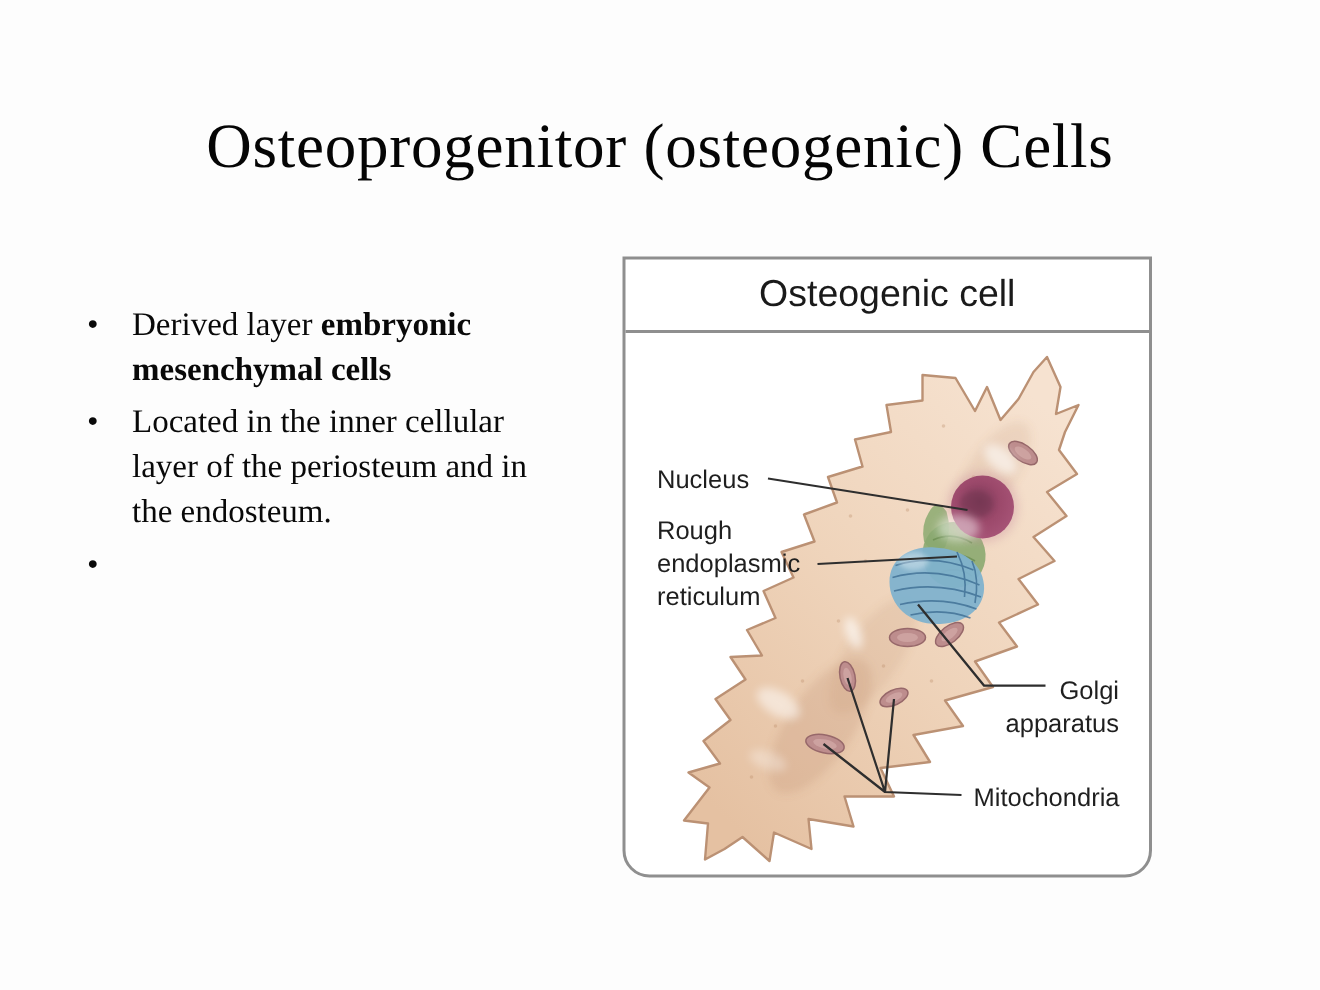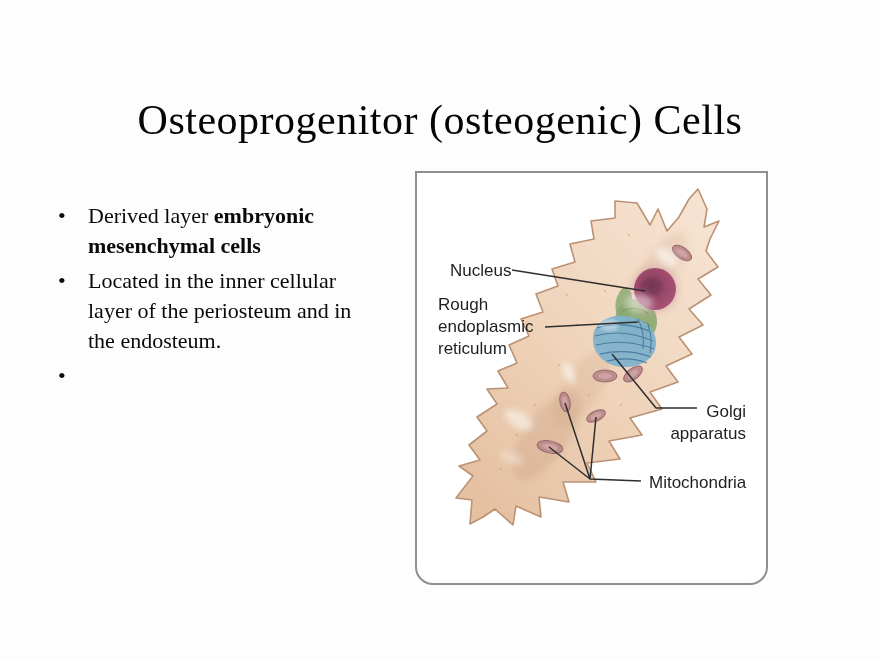--- a/index.html
+++ b/index.html
@@ -3,21 +3,21 @@
 <meta charset="utf-8">
 <style>
   html,body{margin:0;padding:0;}
   body{width:880px;height:660px;background:#fdfdfd;overflow:hidden;
        font-family:"Liberation Serif", serif;}
   .slide{position:relative;width:880px;height:660px;background:#fdfdfd;}
 
   
   .slide-title{position:absolute;top:70px;left:0;width:880px;text-align:center;
     font-family:"Liberation Serif", serif;font-size:42px;line-height:56px;
-    color:#050505;font-weight:400;letter-spacing:0.5px;margin-top:22px;}
+    color:#050505;font-weight:400;letter-spacing:0.5px;}
 
   
   .bullets{position:absolute;left:58px;top:201px;width:308px;list-style:none;
     margin:0;padding:0;}
   .bullets li{position:relative;padding-left:30px;margin-bottom:5px;
     font-size:22px;line-height:30px;color:#090909;}
   .bullets .dot{position:absolute;left:0;top:0;font-size:22px;line-height:30px;}
   .bullets b{font-weight:bold;}
 
   
@@ -26,21 +26,21 @@
     background:#ffffff;}
   .fig-header{height:47px;border-bottom:2px solid #8f8f8f;display:flex;
     align-items:center;justify-content:center;
     font-family:"Liberation Sans", sans-serif;font-size:25px;color:#1a1a1a;}
   .fig-body{position:relative;width:349px;height:361px;border-radius:0 0 16px 16px;
     overflow:hidden;}
   .fig-body svg{position:absolute;left:0;top:0;}
 
   .fig-label{position:absolute;font-family:"Liberation Sans", sans-serif;
     font-size:17px;line-height:22px;color:#1f1f1f;white-space:normal;}
-  .lbl-nucleus{left:21px;top:87px;margin-left:12px;}
+  .lbl-nucleus{left:21px;top:87px;}
   .lbl-rer{left:21px;top:121px;width:122px;}
   .lbl-golgi{right:20px;top:228px;width:92px;text-align:right;}
   .lbl-mito{left:232px;top:299px;}
 </style>
 </head>
 <body>
 
 <div class="slide">
 
   <div class="slide-title">Osteoprogenitor (osteogenic) Cells</div>
@@ -51,20 +51,23 @@
     </li>
     <li>
       <span class="dot">•</span><span>Located in the inner cellular layer of the periosteum and in the endosteum.</span><b></b><span></span>
     </li>
     <li>
       <span class="dot">•</span><b></b><span></span>
     </li>
   </ul>
 
   <div class="figure">
+    <div class="fig-header">
+      <span>Osteogenic cell</span>
+    </div>
     <div class="fig-body">
 
       <svg width="349" height="361" viewBox="0 0 349 361">
         <defs>
           <linearGradient id="cellGrad" x1="0.85" y1="0.05" x2="0.15" y2="0.95">
             <stop offset="0" stop-color="#f6e2d0"></stop>
             <stop offset="0.5" stop-color="#efd4bb"></stop>
             <stop offset="1" stop-color="#e5c1a2"></stop>
           </linearGradient>
           <radialGradient id="nucGrad" cx="0.45" cy="0.42" r="0.75">

